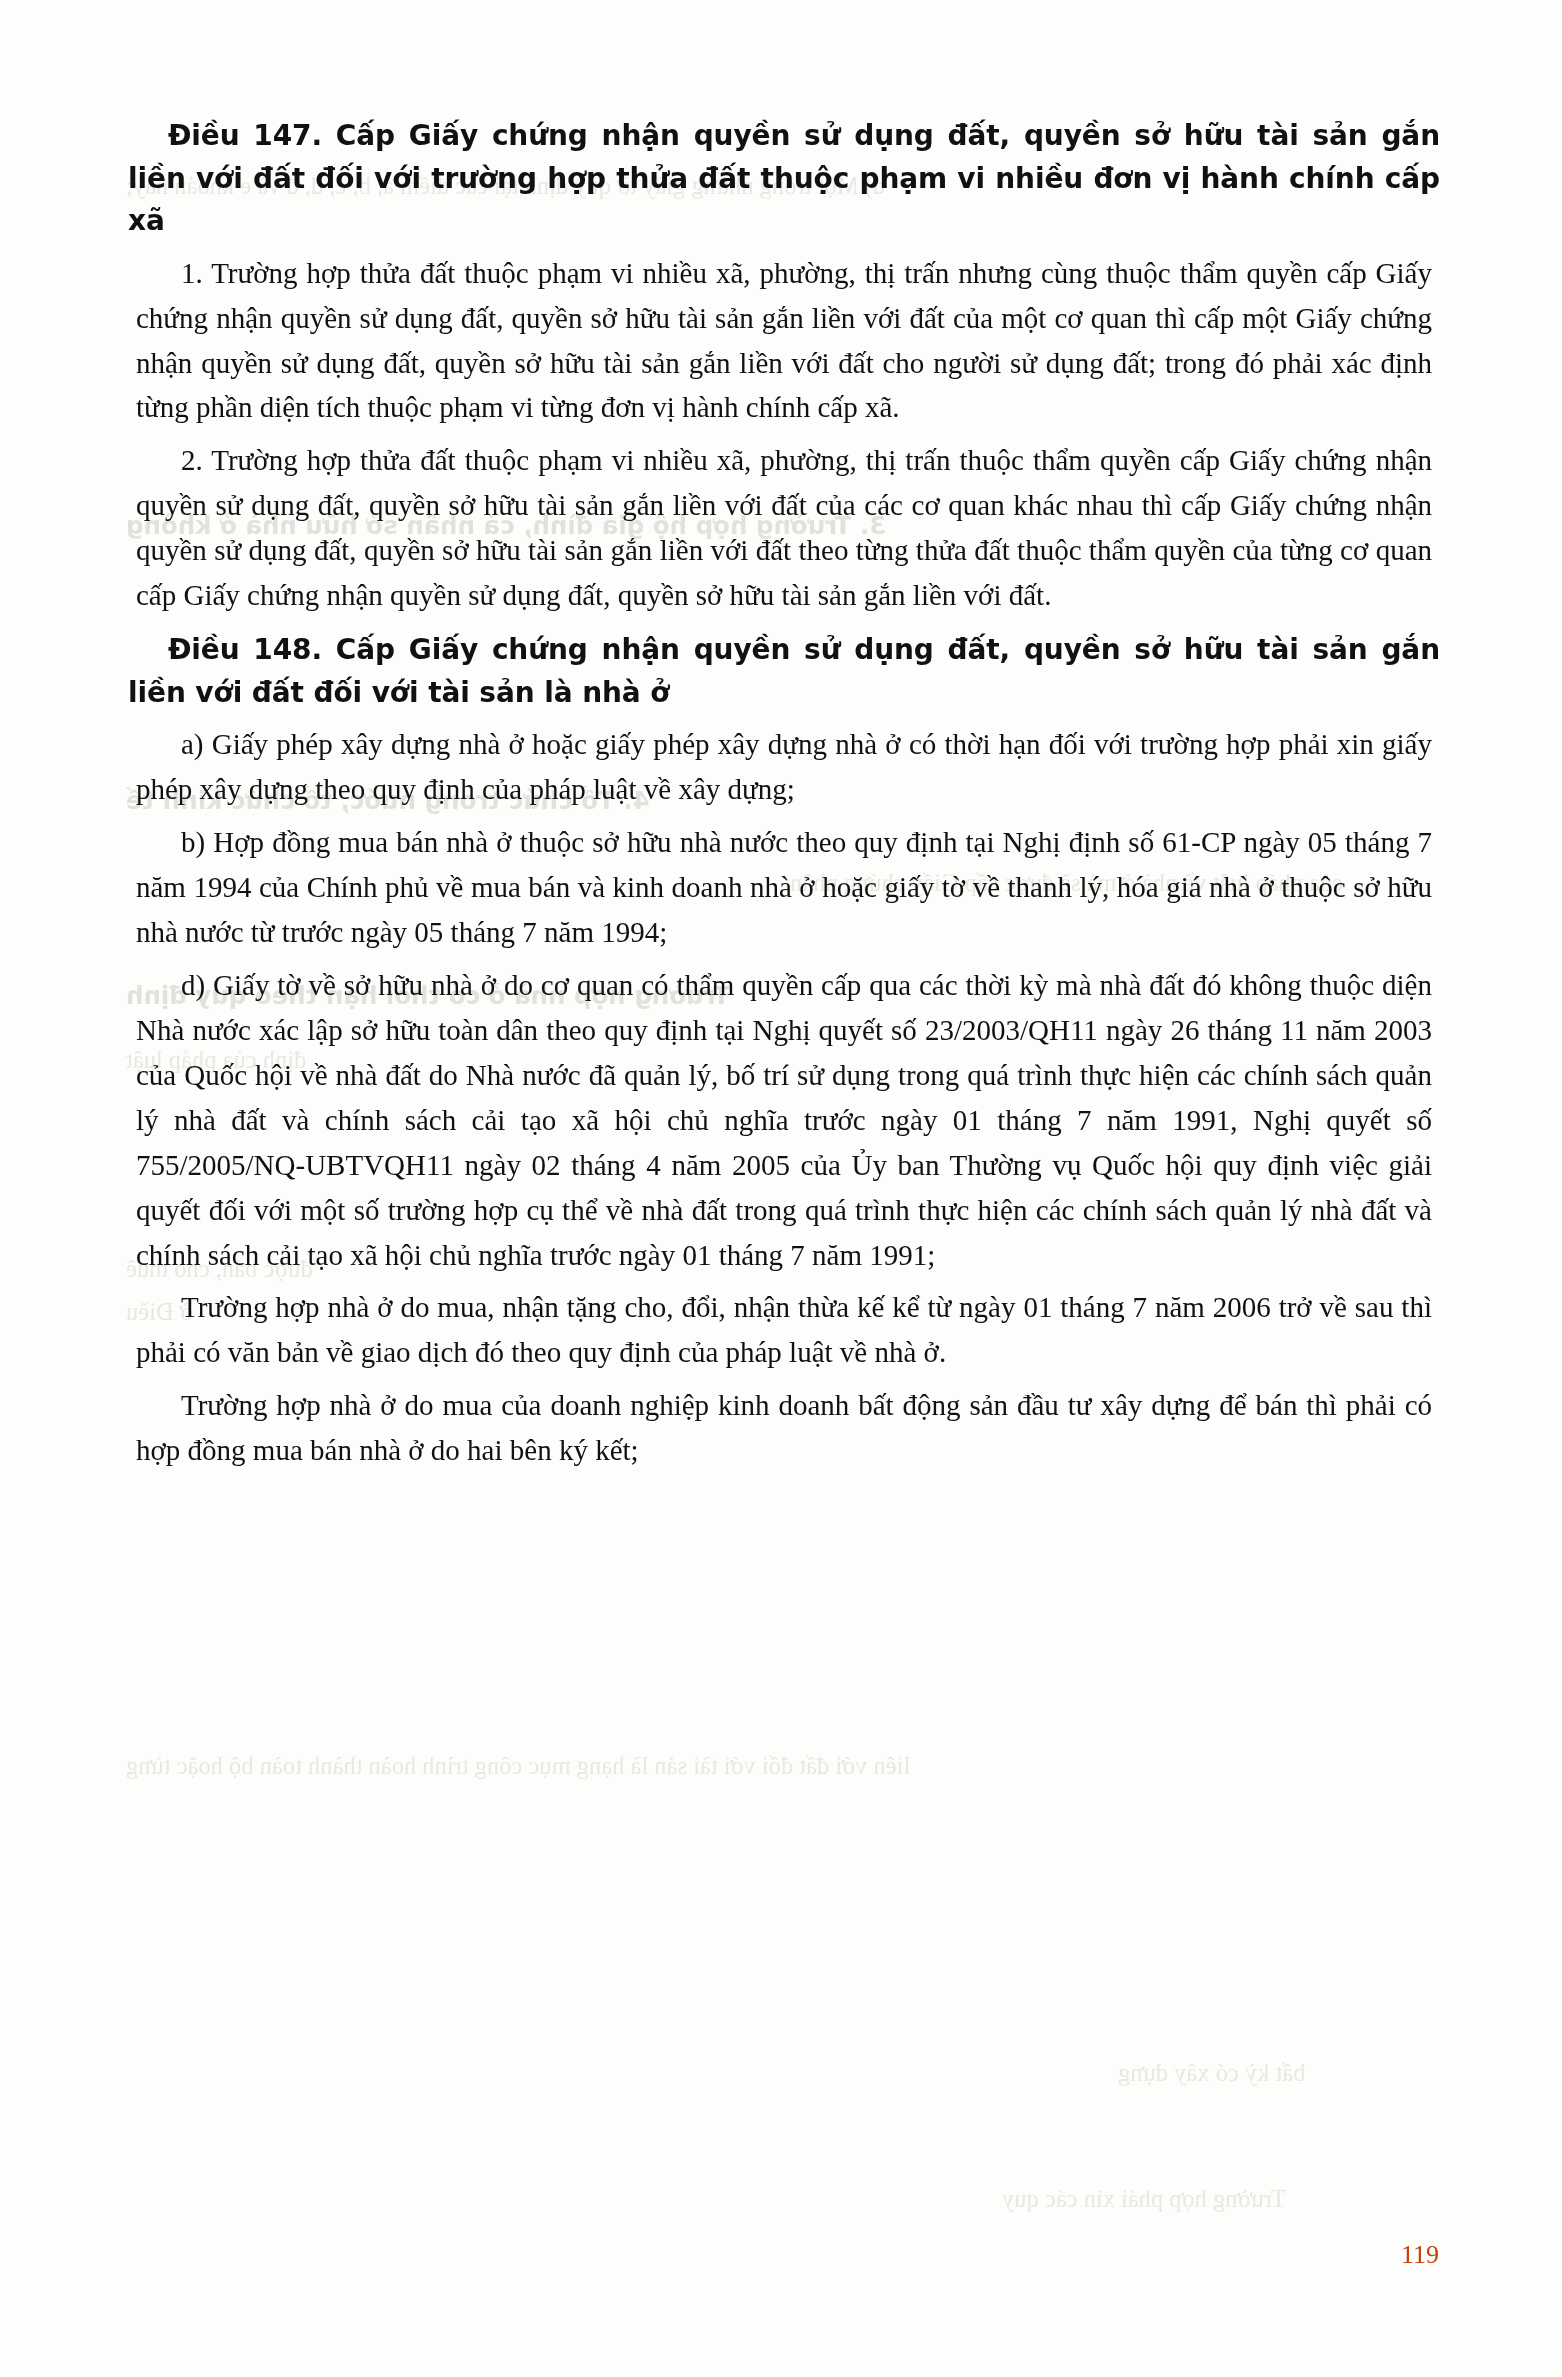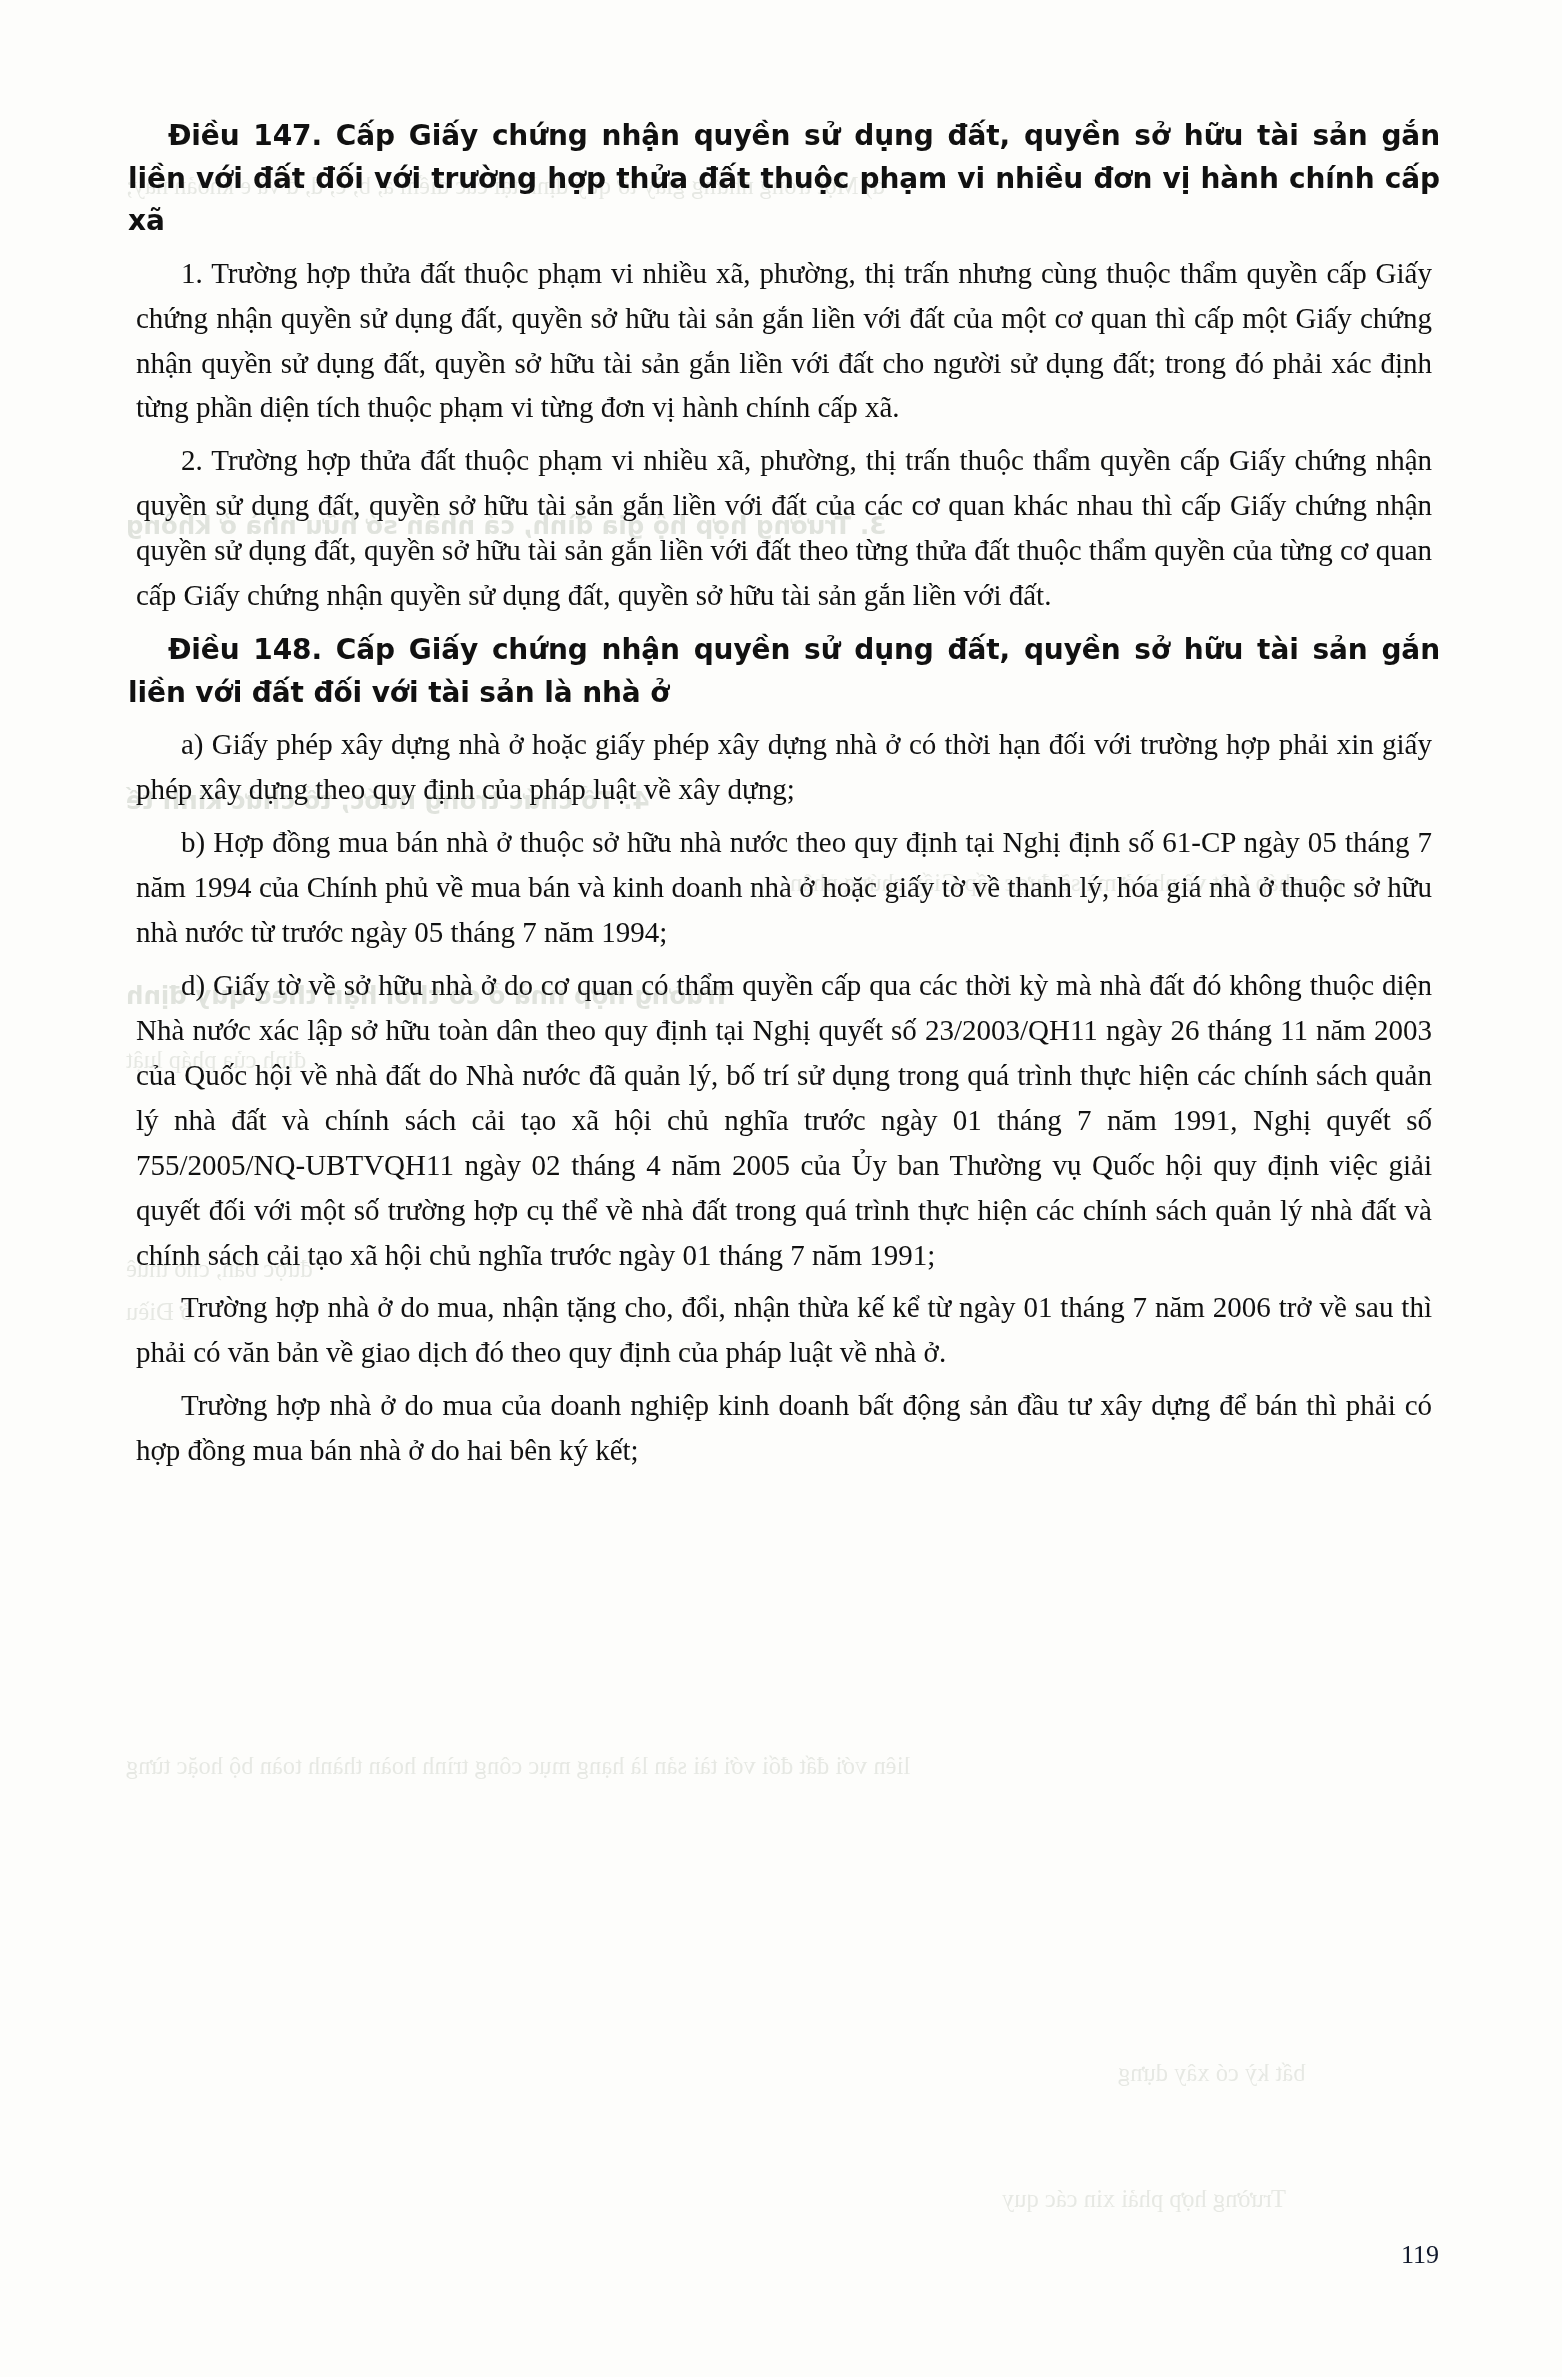--- a/index.html
+++ b/index.html
@@ -51,21 +51,21 @@
   }
   .gap-top {
     margin-top: 11px;
   }
   .pagenum {
     position: absolute;
     right: 124px;
     bottom: 107px;
     font-size: 26px;
     font-family: "Liberation Serif", serif;
-    color: #0f172a;
+    color: #c2410c;
   }
   
   .ghost {
     position: absolute;
     color: rgba(120,130,110,0.17);
     font-family: "Liberation Serif", serif;
     font-size: 24.5px;
     white-space: nowrap;
     transform: scaleX(-1);
     pointer-events: none;

